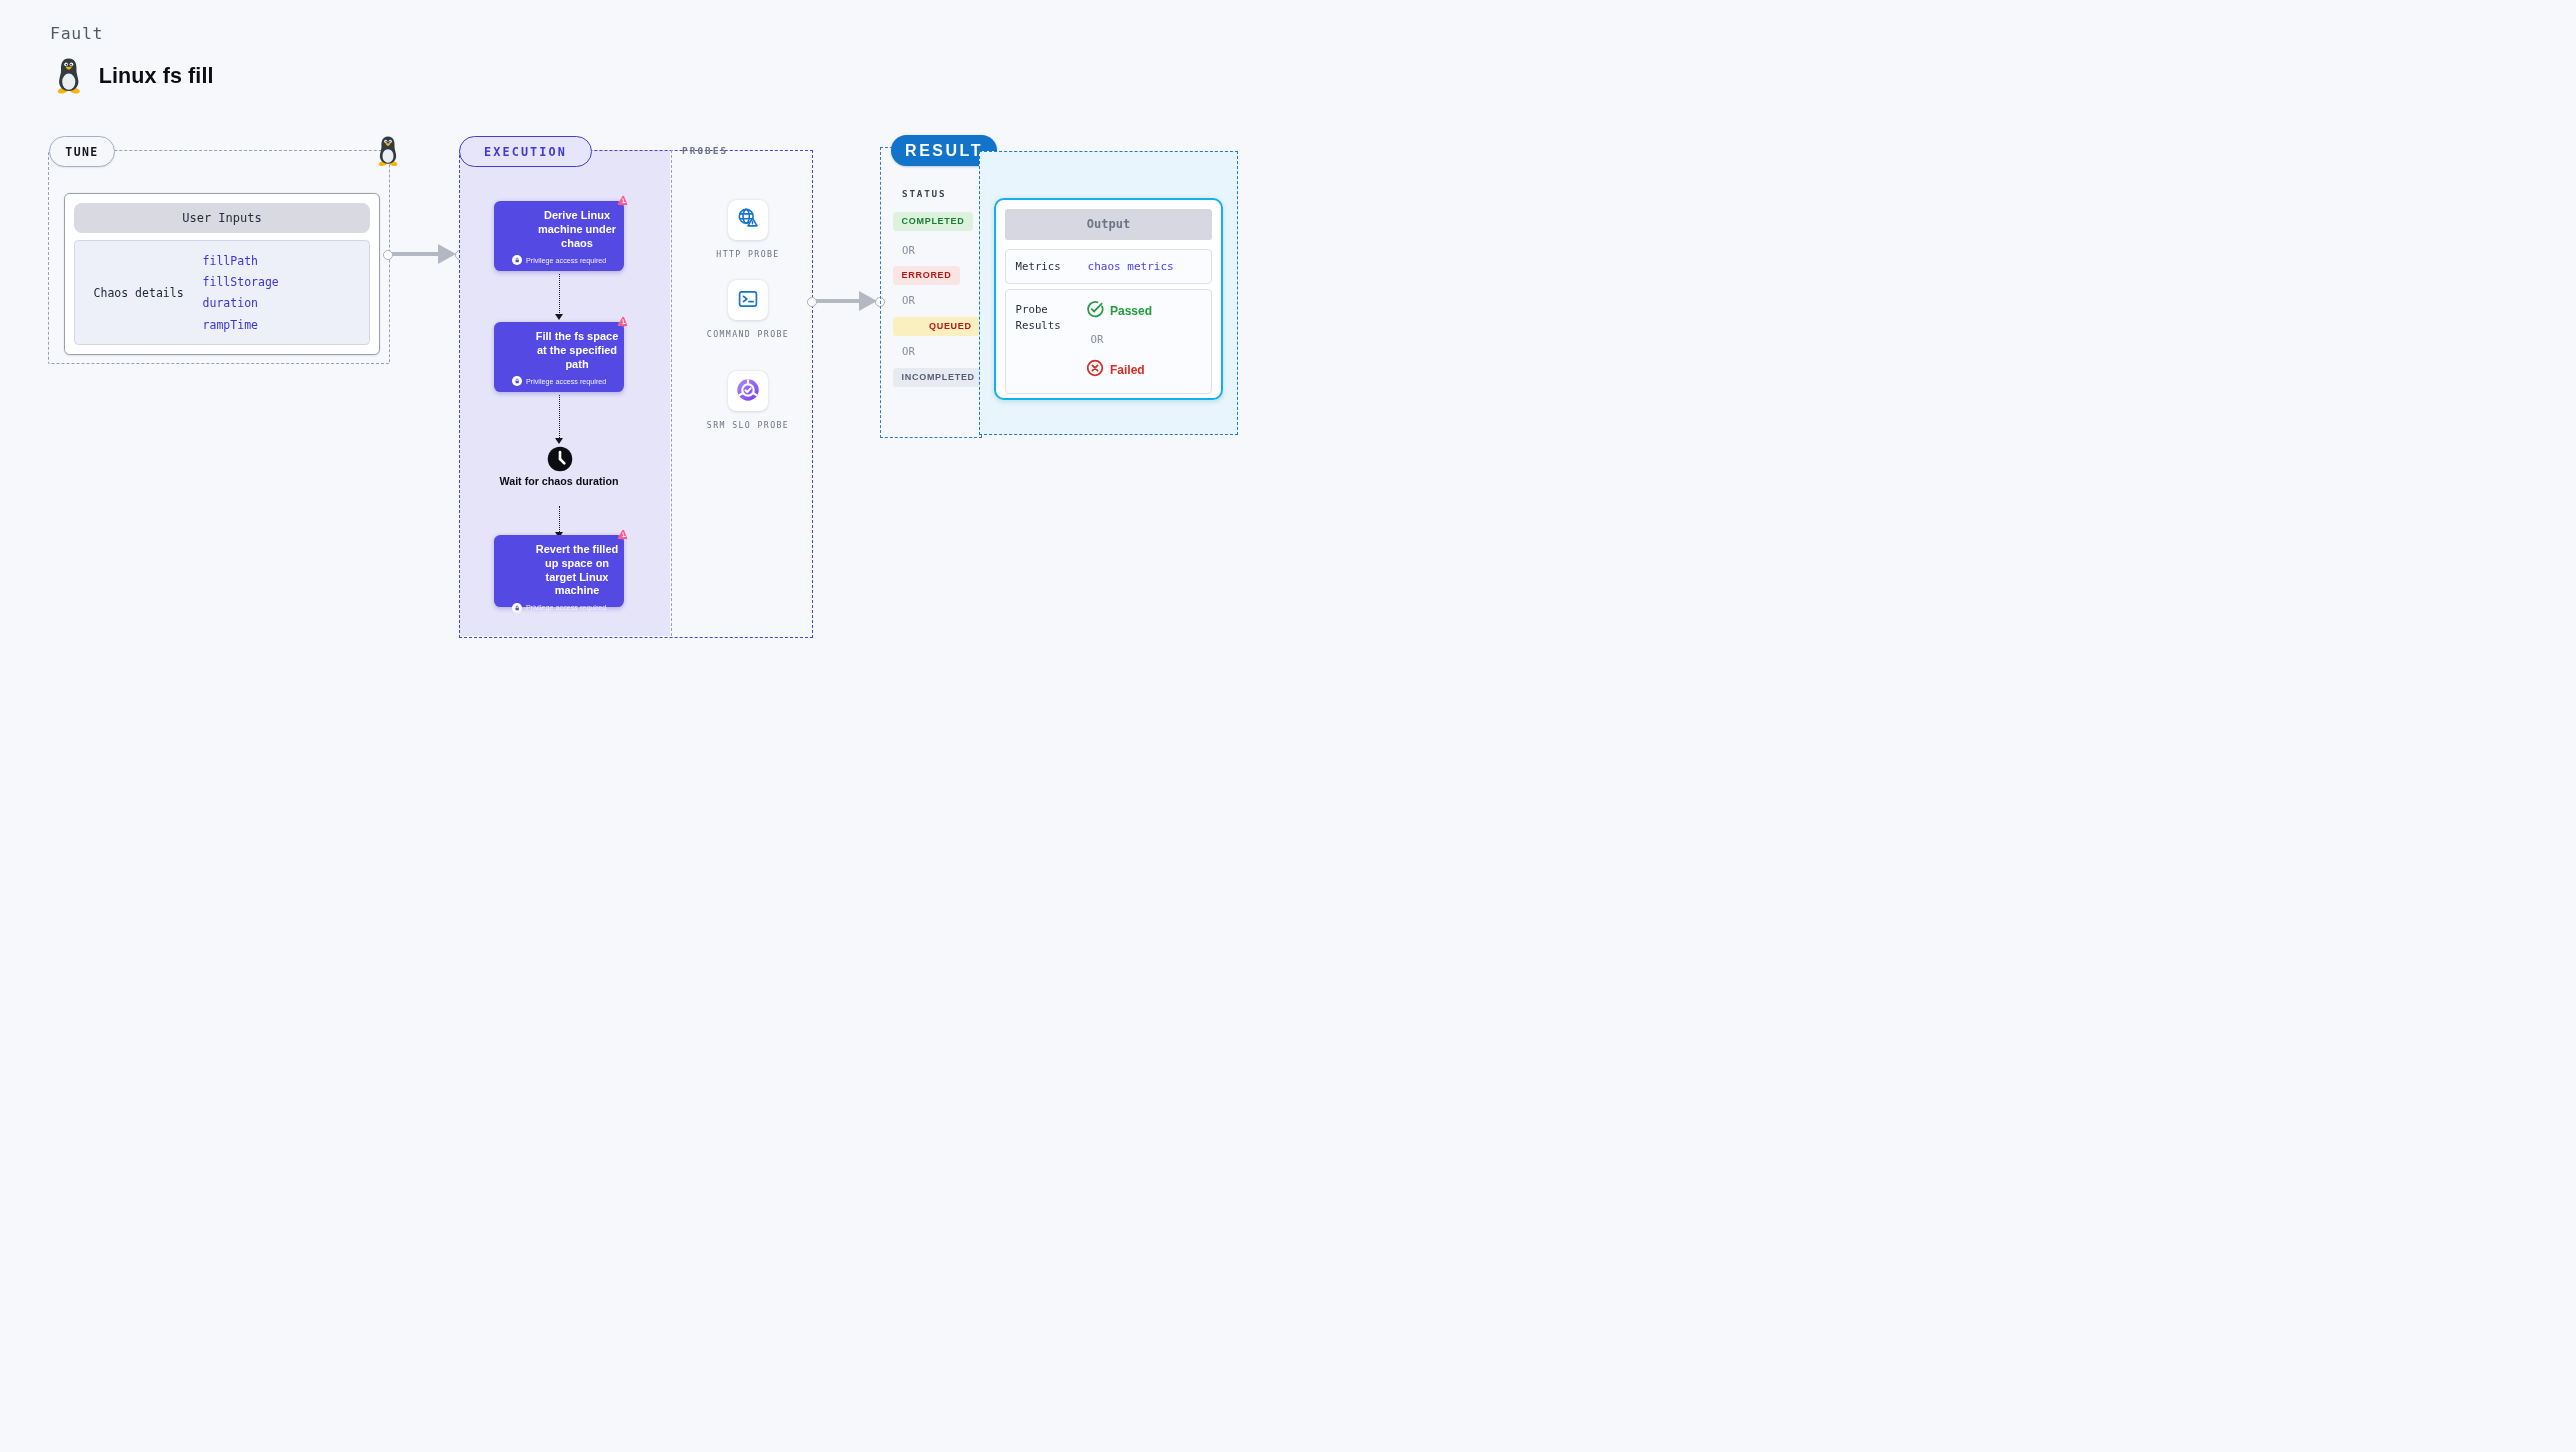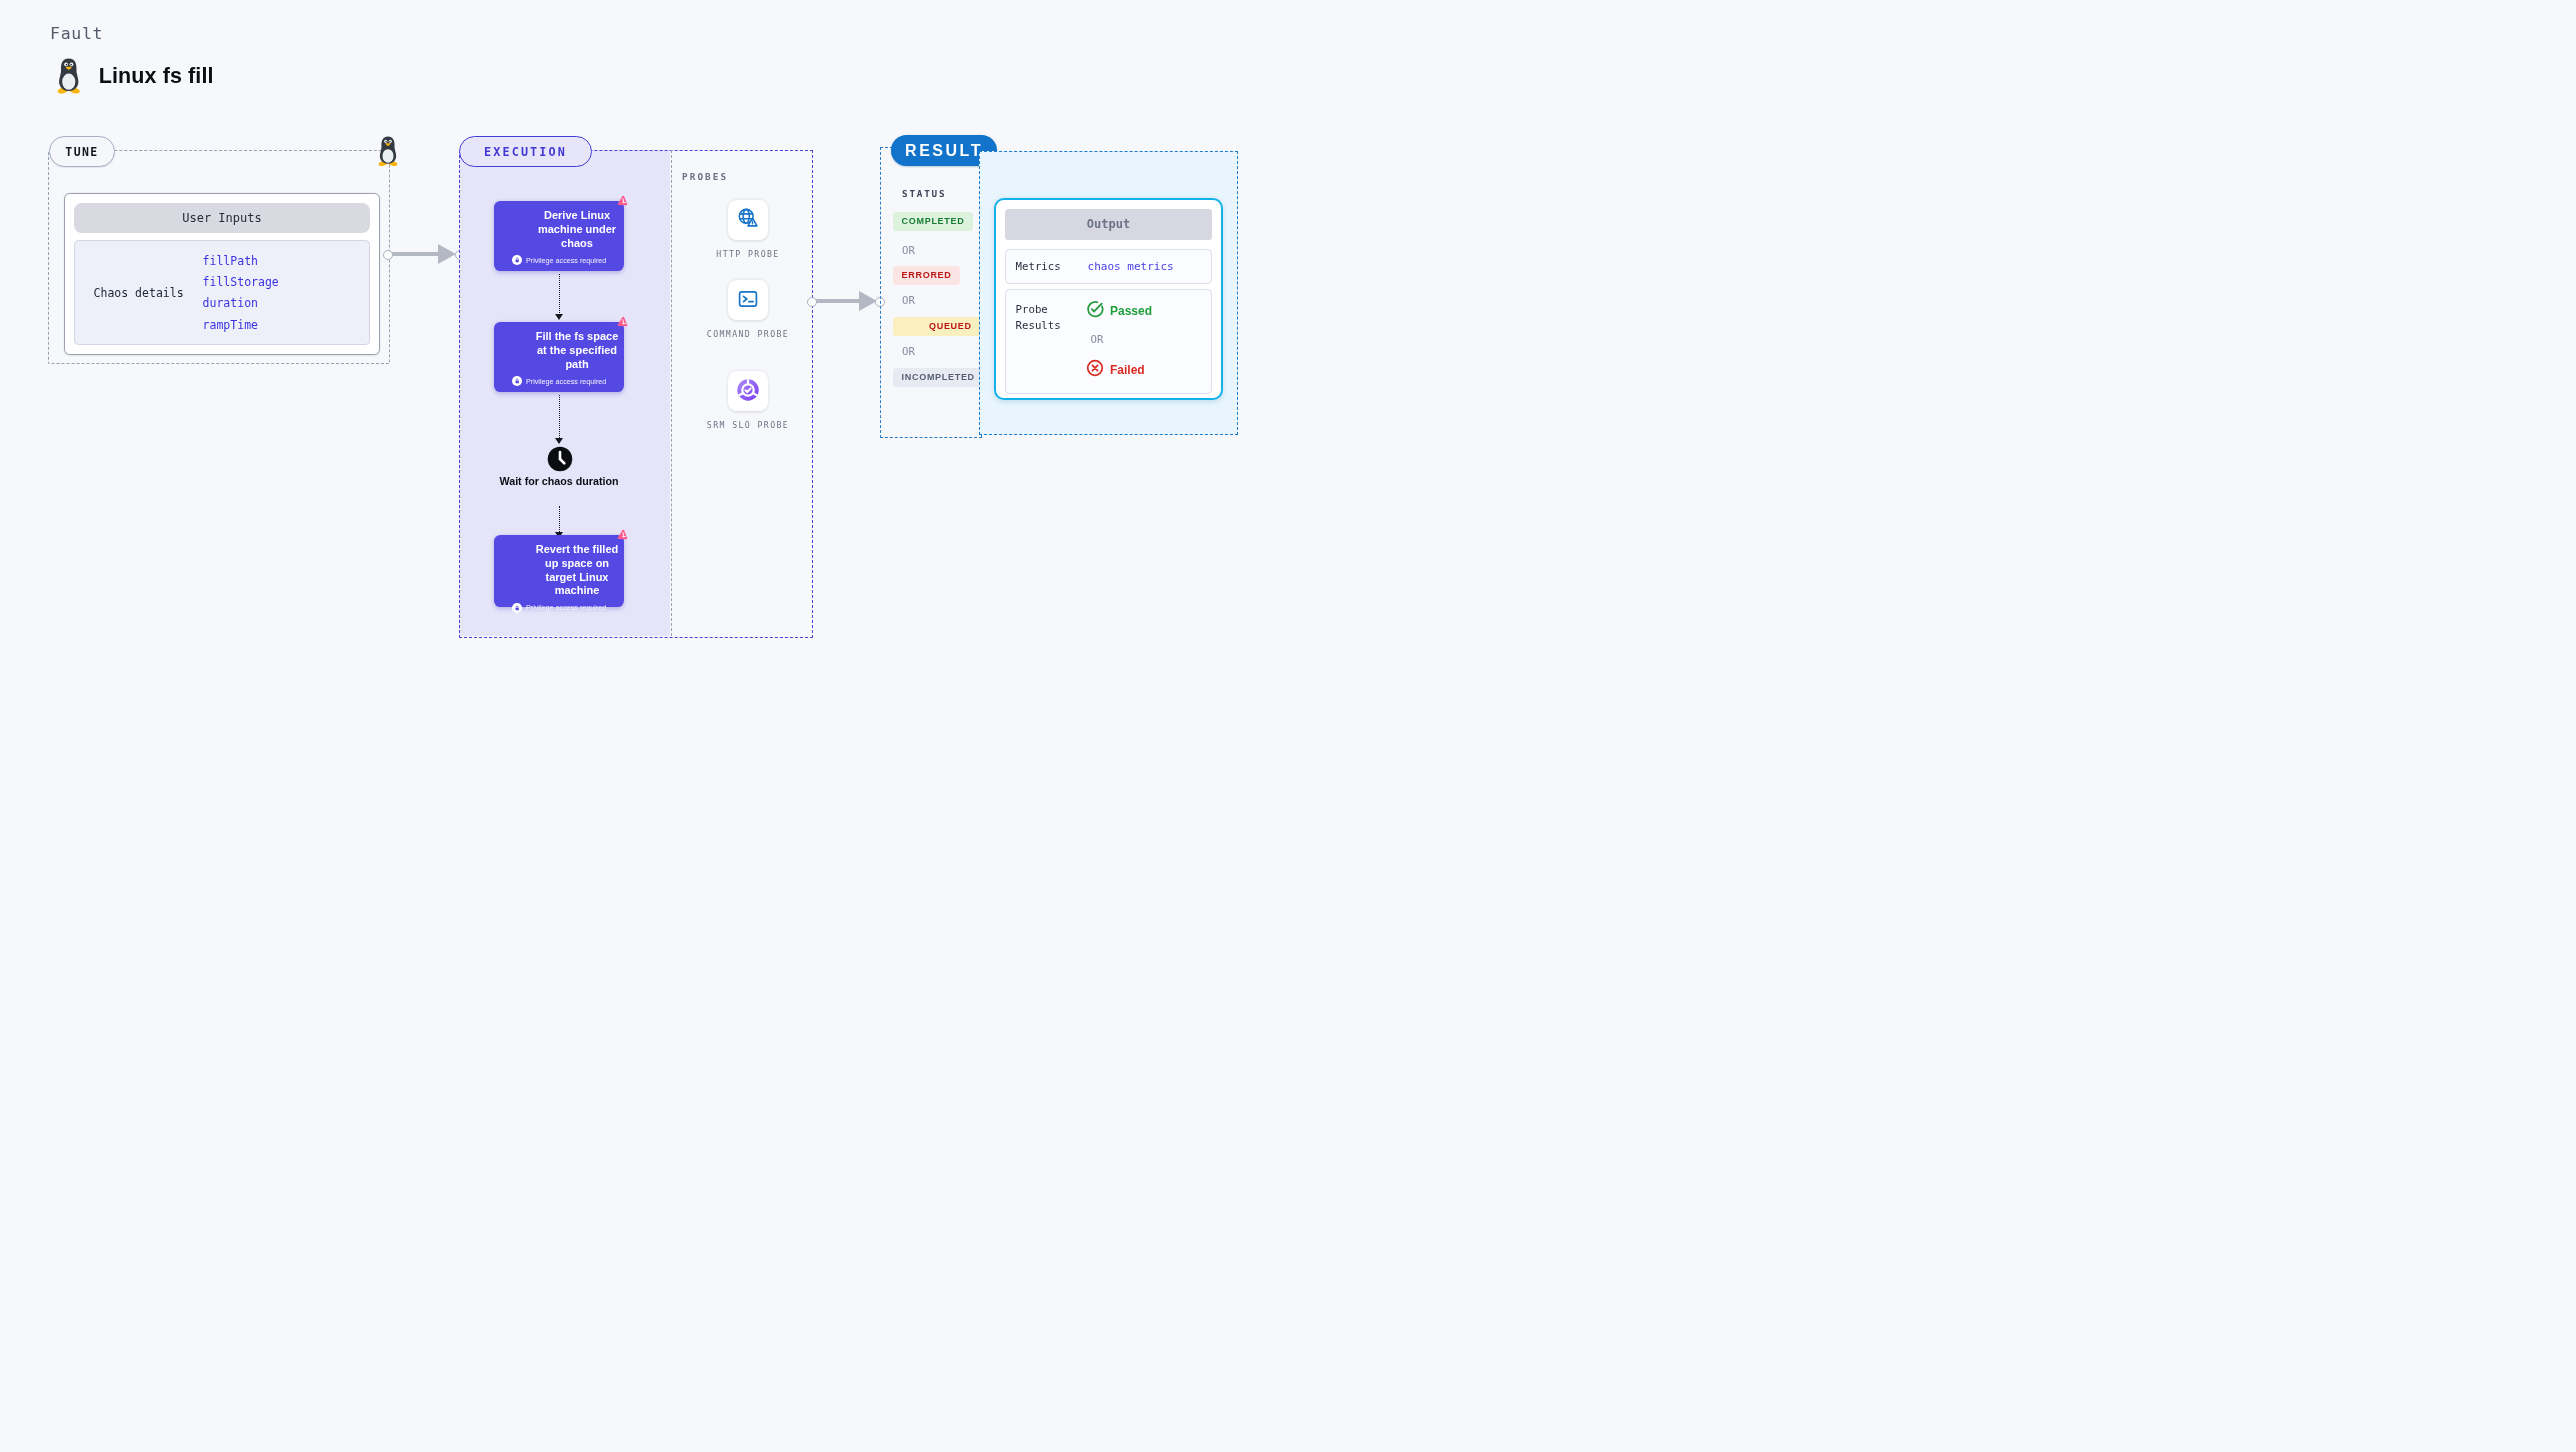--- a/index.html
+++ b/index.html
@@ -33,21 +33,21 @@
   .g-head{width:0;height:0;border-top:10px solid transparent;border-bottom:10px solid transparent;
           border-left:18px solid #b4b8c3;}
   .g-dot{width:7.9px;height:7.9px;border-radius:50%;border:1.8px solid #abb0bd;background:#fdfdfe;}
 
   
   .exec-fill{left:459px;top:150px;width:211px;height:486px;background:#e5e4f9;}
   .exec-outer{left:459px;top:150px;width:352px;height:486px;border:1.4px dashed #4a43d8;}
   .probes-divider{left:671px;top:150px;height:486px;width:0;border-left:1.4px dashed #99a1ae;}
   .exec-badge{left:459px;top:136px;width:131px;height:29px;background:#e6e5fa;border:1.8px solid #453ed2;
               font-size:11.8px;color:#4338d4;letter-spacing:2.1px;}
-  .probes-label{left:682px;top:171px;font-size:9.3px;font-weight:bold;color:#6b7283;letter-spacing:2.1px;}
+  .probes-label{left:682px;top:145px;font-size:9.3px;font-weight:bold;color:#6b7283;letter-spacing:2.1px;}
 
   .step{left:494px;width:130px;background:#5549e4;border-radius:6.4px;color:#fff;text-align:center;
         padding:7.9px 5.7px 6.4px;box-sizing:border-box;box-shadow:0 1.4px 4.3px rgba(60,50,180,.28);}
   .step1{top:201px;height:70px;} .step2{top:322px;height:70px;} .step3{top:535px;height:72px;}
   .step-title{font-size:11px;font-weight:bold;line-height:1.26;margin-left:36px;}
   .step-note{margin-top:4.3px;display:flex;align-items:center;justify-content:center;gap:3.6px;font-size:7.2px;color:#f2f2fc;}
   .lock-circle{width:10.7px;height:10.7px;border-radius:50%;background:#fff;display:flex;align-items:center;justify-content:center;}
   .chaos-logo{position:absolute;right:-5.7px;top:-7.2px;width:13.6px;height:13.6px;transform:rotate(10deg);}
 
   .dotline{left:559px;width:0;border-left:1.8px dotted #15171c;}

